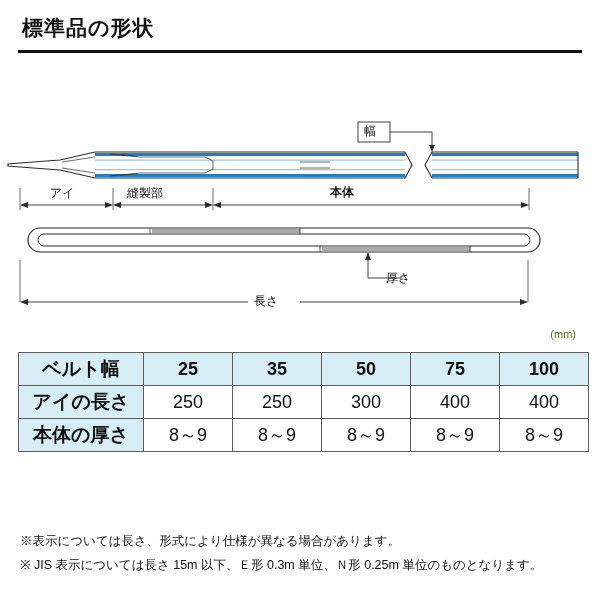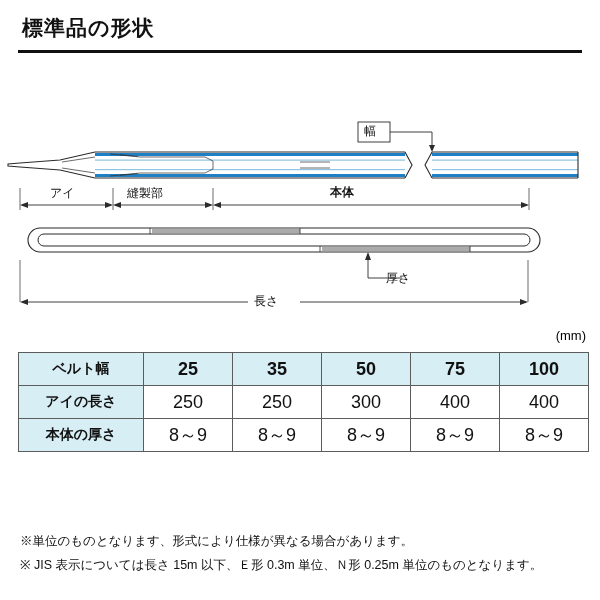--- a/index.html
+++ b/index.html
@@ -79,24 +79,24 @@
   .fig-label {
     position: absolute;
     font-size: 12px;
     color: #111111;
     white-space: nowrap;
   }
 
   
   .unit-note {
     position: absolute;
-    right: 14px;
+    right: 24px;
     top: 328px;
-    font-size: 13px;
-    color: #000000;
+    font-size: 11px;
+    color: #4d7c0f;
   }
 
   
   .spec-table {
     position: absolute;
     left: 18px;
     top: 352px;
     width: 564px;
     border-collapse: collapse;
     table-layout: fixed;
@@ -105,21 +105,21 @@
     border: 1px solid #5c5c5c;
     height: 32px;
     text-align: center;
     font-size: 18px;
     color: #111111;
     padding: 0;
   }
   .spec-table td.rowhead {
     background: #d8eef5;
     font-weight: bold;
-    font-size: 14px;
+    font-size: 19px;
     width: 124px;
   }
   .spec-table tr.head td.rowhead {
     background: #d8eef5;
   }
   .spec-table tr.head td {
     background: #d8eef5;
     font-weight: bold;
   }
   .spec-table td.val {
@@ -301,17 +301,17 @@
         <td class="val">8～9</td>
         <td class="val">8～9</td>
         <td class="val">8～9</td>
         <td class="val">8～9</td>
         <td class="val">8～9</td>
       </tr>
     </tbody>
   </table>
 
   <div class="footnotes">
-    <div class="footnote">※単位のものとなります、形式により仕様が異なる場合があります。</div>
+    <div class="footnote">※表示については長さ、形式により仕様が異なる場合があります。</div>
     <div class="footnote">※ JIS 表示については長さ 15m 以下、Ｅ形 0.3m 単位、Ｎ形 0.25m 単位のものとなります。</div>
   </div>
 
 </div>
 
 </body></html>

